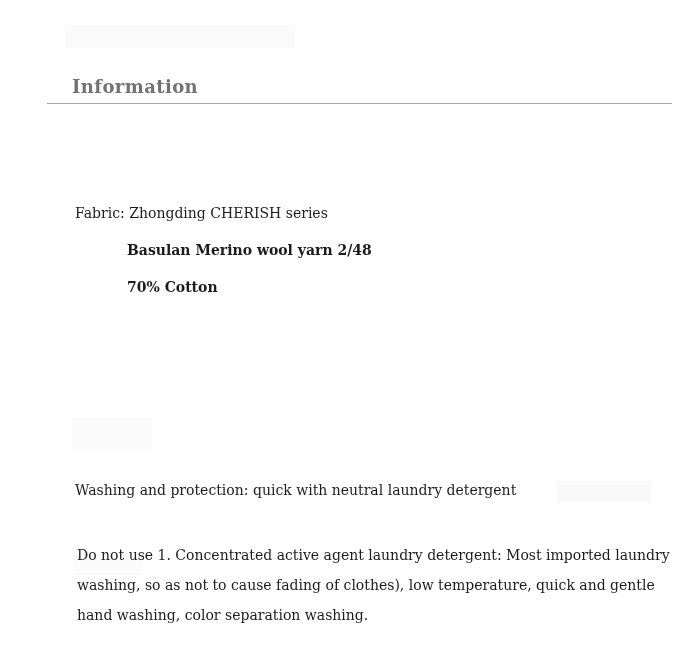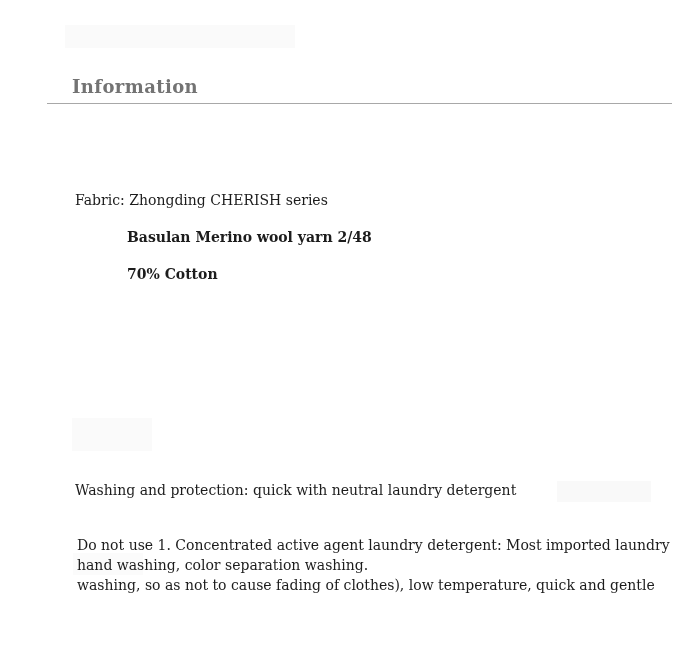--- a/index.html
+++ b/index.html
@@ -49,21 +49,21 @@
   }
 
   .fabric-section {
     position: absolute;
     left: 75px;
     top: 193px;
     font-size: 14px;
     line-height: 15px;
   }
   .fabric-line {
-    margin: 0 0 22px 0;
+    margin: 13px 0 22px 0;
     white-space: nowrap;
   }
   .fabric-line.indented {
     margin-left: 52px;
     font-weight: bold;
   }
 
   .washing-title {
     position: absolute;
     left: 75px;
@@ -75,20 +75,21 @@
 
   .warning-paragraph {
     position: absolute;
     left: 77px;
     top: 535px;
     font-size: 14px;
     line-height: 20px;
   }
   .warning-line {
     white-space: nowrap;
+    margin-top: 10px;
   }
 </style>
 </head>
 <body>
 
 <div class="page">
 
   <div class="ph ph1"></div>
 
   <h1 class="page-title">Information</h1>
@@ -103,17 +104,17 @@
 
   <div class="ph ph2"></div>
 
   <div class="washing-title">Washing and protection: quick with neutral laundry detergent</div>
 
   <div class="ph ph3"></div>
   <div class="ph ph4"></div>
 
   <div class="warning-paragraph">
     <div class="warning-line">Do not use 1. Concentrated active agent laundry detergent: Most imported laundry</div>
+    <div class="warning-line">washing, so as not to cause fading of clothes), low temperature, quick and gentle</div>
     <div class="warning-line">hand washing, color separation washing.</div>
-    <div class="warning-line">washing, so as not to cause fading of clothes), low temperature, quick and gentle</div>
   </div>
 
 </div>
 
 </body></html>

